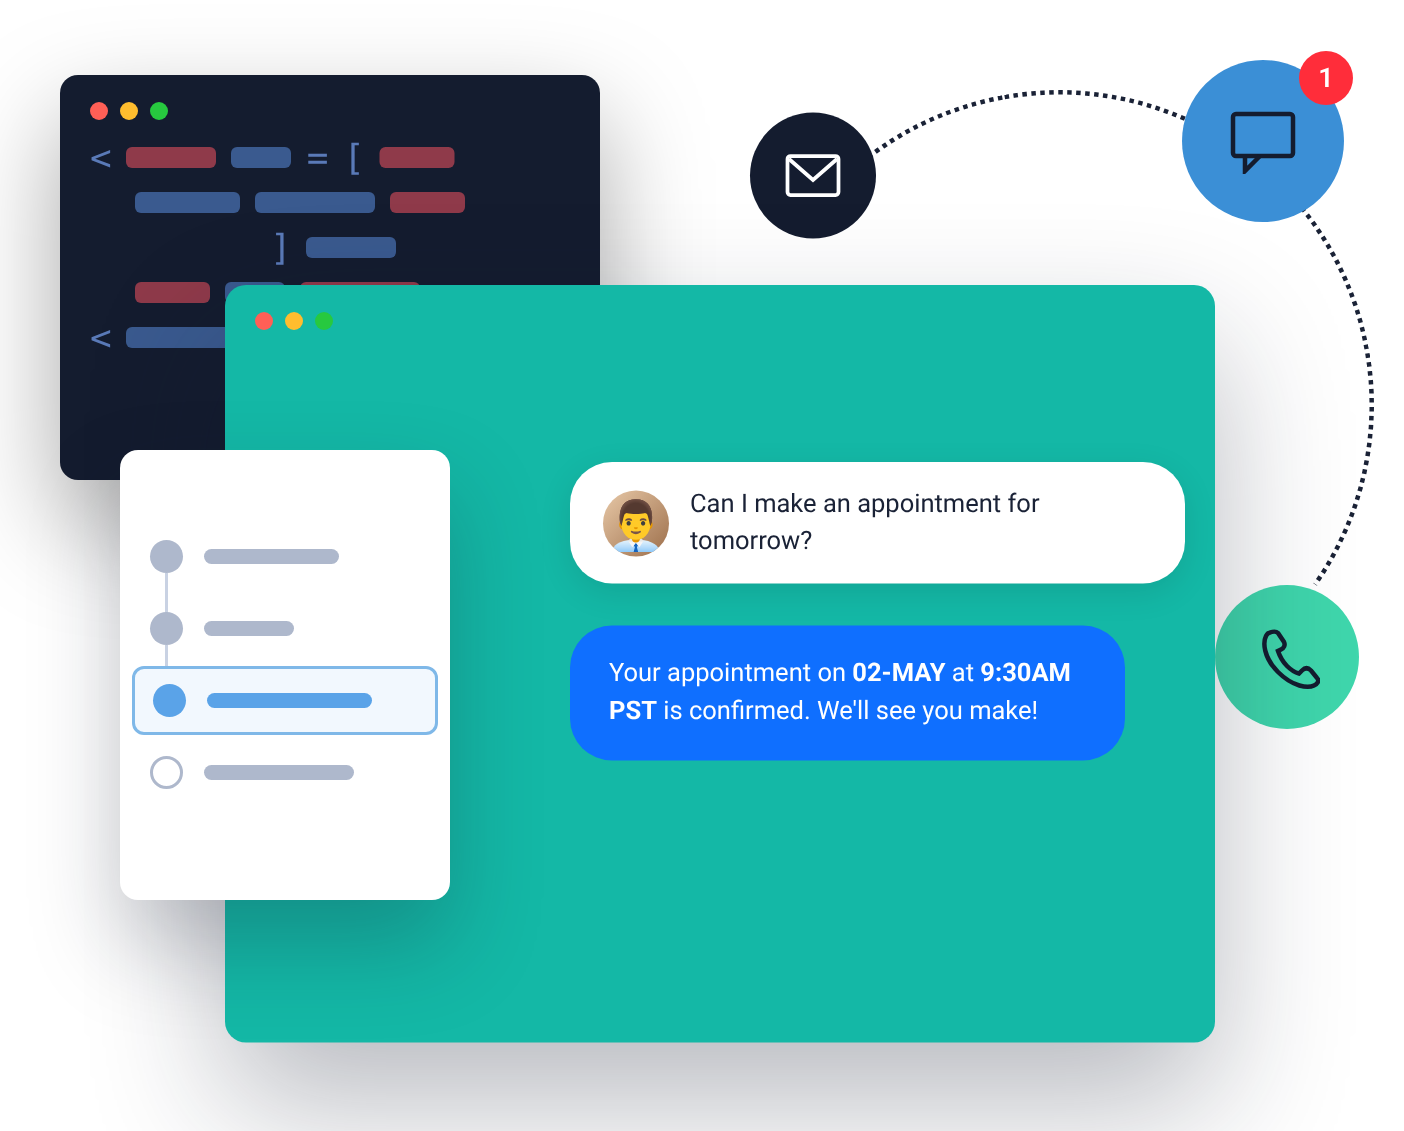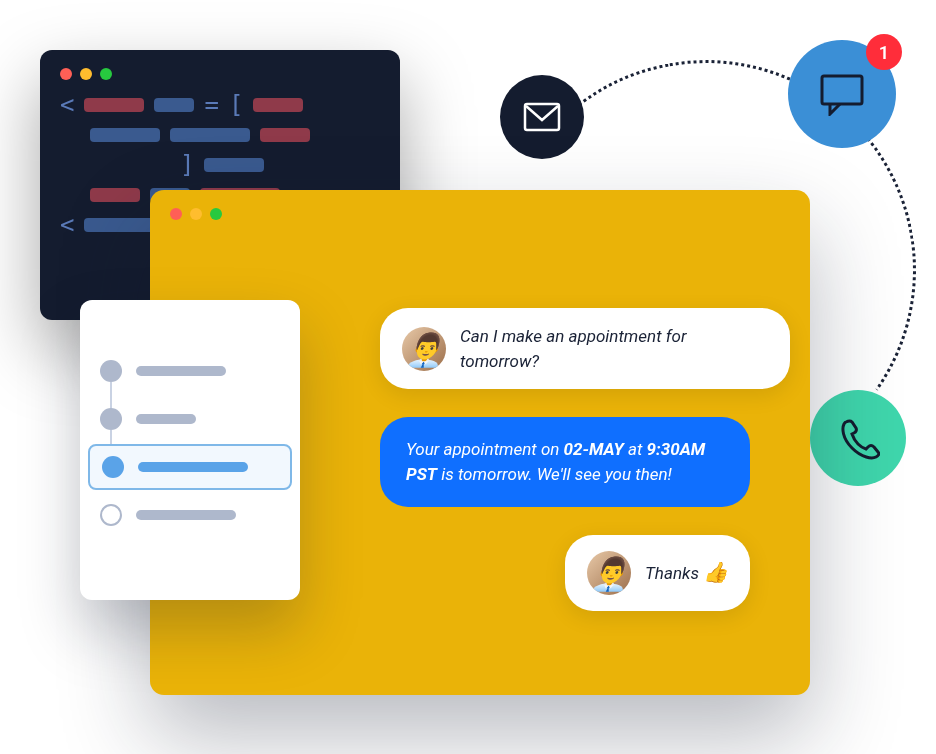--- a/index.html
+++ b/index.html
@@ -78,25 +78,24 @@
 .t-red  { background: #8f3a4a; }
 .brkt { color: #5a7ab8; font-size: 24px; font-family: monospace; line-height: 14px; }
 
 
 .chat-window {
   position: absolute;
   top: 190px;
   left: 150px;
   width: 660px;
   height: 505px;
-  background: #eab308;
+  background: #14b8a6;
   border-radius: 14px;
   box-shadow: 0 40px 90px rgba(20,28,47,0.30);
   padding: 18px 20px;
-  font-style: italic;
 }
 
 
 .list-card {
   position: absolute;
   top: 300px;
   left: 80px;
   width: 220px;
   height: 300px;
   background: #fff;
@@ -227,31 +226,24 @@
 
     <div class="bubbles">
 
       <div class="bubble incoming">
         <span class="avatar"></span>
         <span class="bubble-text">Can I make an appointment for tomorrow?</span>
       </div>
 
       <div class="bubble outgoing">
         <span class="bubble-text">
-          <span>Your appointment on </span><b>02-MAY</b><span> at </span><b>9:30AM PST</b><span> is tomorrow. We'll see you then!</span>
+          <span>Your appointment on </span><b>02-MAY</b><span> at </span><b>9:30AM PST</b><span> is confirmed. We'll see you make!</span>
         </span>
       </div>
 
-      <div class="bubble incoming small">
-        <span class="avatar"></span>
-        <span class="bubble-text">
-          <span>Thanks</span>
-          <span class="emoji">👍</span>
-        </span>
-      </div>
 
     </div>
   </div>
 
   <div class="list-card">
     <div class="step">
       <span class="step-circle" style="background:#aeb8cc"></span>
       <span class="step-bar" style="max-width:90px"></span>
       <span class="step-line"></span>
     </div>

